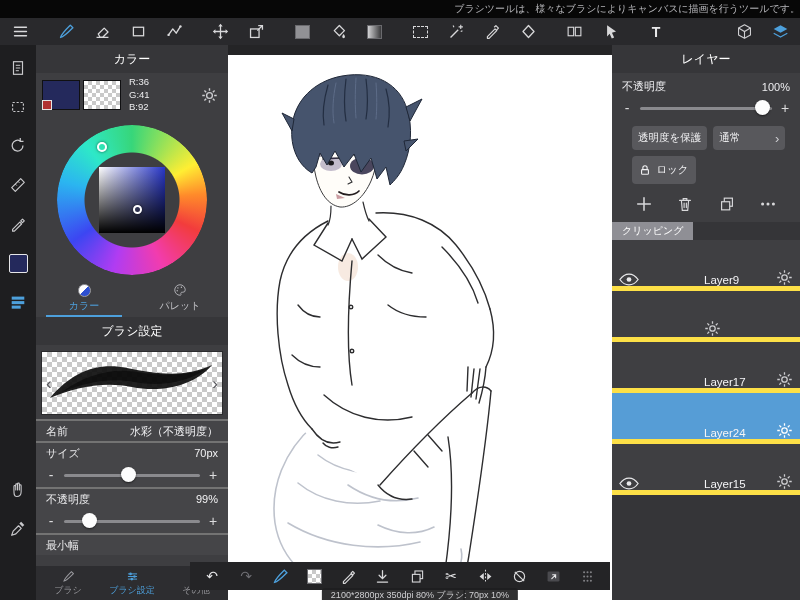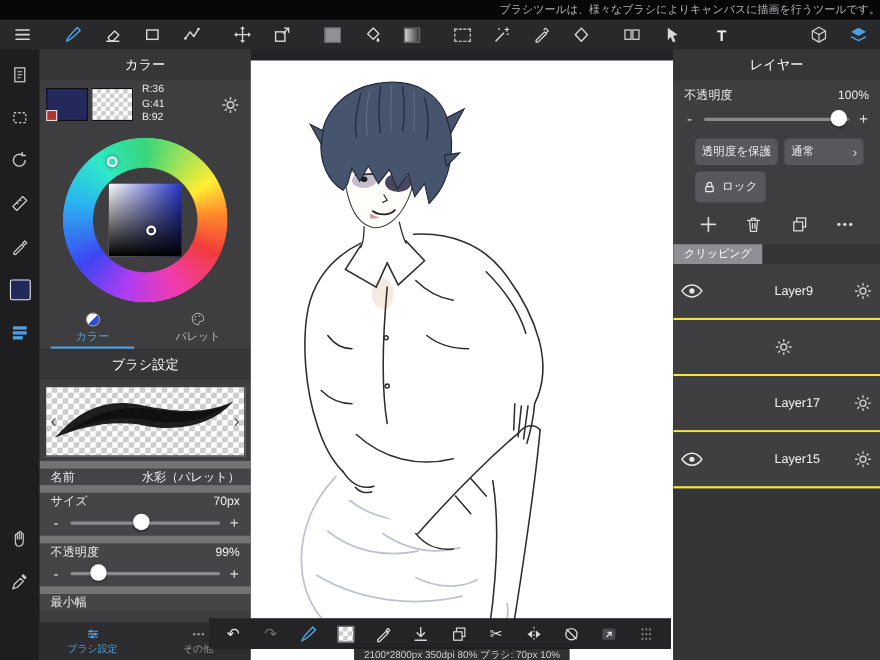--- a/index.html
+++ b/index.html
@@ -53,21 +53,21 @@
   .mode-tab.active{color:#4da0dc}
   .mode-tab.active::after{content:"";position:absolute;bottom:0;left:10px;right:10px;height:2px;background:#4da0dc}
   .color-tab-icon{width:13px;height:13px;border-radius:50%;background:linear-gradient(135deg,#ffffff 50%,#2d4fd1 50%);border:1px solid #9a9aa0}
   .mode-tab svg{width:14px;height:14px}
 
   .brush-preview{position:relative;height:64px;margin:6px 5px 4px;border:1px solid #2b2b2d;flex:0 0 auto}
   .brush-preview svg.swoosh{position:absolute;inset:0;width:100%;height:100%}
   .pv-arrow{position:absolute;top:50%;transform:translateY(-50%);font-size:17px;color:#55555a;line-height:1}
   .pv-arrow.left{left:4px}.pv-arrow.right{right:4px}
 
-  .prop-row{height:22px;flex:0 0 auto;display:flex;align-items:center;justify-content:space-between;padding:0 10px;font-size:11px;background:#454548;border-top:7px solid #737373}
+  .prop-row{height:22px;flex:0 0 auto;display:flex;align-items:center;justify-content:space-between;padding:0 10px;font-size:11px;background:#454548;border-top:2px solid #737373}
   .prop-row .val{color:#f2f2f4}
   .slider-row{height:24px;flex:0 0 auto;display:flex;align-items:center;gap:8px;padding:0 10px;background:#454548}
   .minus,.plus{color:#dcdcde;font-size:14px;width:10px;text-align:center;line-height:1}
   .track{flex:1;height:3px;background:#8a8a8e;border-radius:2px;position:relative}
   .knob{position:absolute;top:-6.5px;width:15px;height:15px;background:#fdfdfd;border-radius:50%;box-shadow:0 1px 2px rgba(0,0,0,.55)}
 
   .bottom-tabs{margin-top:auto;height:34px;flex:0 0 auto;background:#2d2d30;display:flex}
   .btab{flex:1;display:flex;flex-direction:column;align-items:center;justify-content:center;gap:1px;font-size:9px;color:#98989d}
   .btab svg{width:13px;height:13px}
   .btab.active{color:#4da0dc}
@@ -84,21 +84,21 @@
   .gbtn{flex:1;background:#58585c;border-radius:4px;color:#f0f0f2;font-size:10.5px;height:24px;display:flex;align-items:center;justify-content:center;gap:5px;padding:0 6px;white-space:nowrap}
   .gbtn.tall{height:28px}
   .gbtn .chev{margin-left:auto;color:#cfcfd3;font-size:13px}
   .gbtn svg{width:12px;height:12px;flex:0 0 auto}
   .layer-actions{display:flex;align-items:center;justify-content:space-between;padding:9px 20px 7px;flex:0 0 auto}
   .labtn{width:24px;height:22px;display:flex;align-items:center;justify-content:center}
   .labtn svg{width:18px;height:18px}
   .list-header{height:18px;flex:0 0 auto;display:flex;align-items:center;background:#353538}
   .chip{background:#8f8f95;color:#fff;font-size:10px;height:18px;display:flex;align-items:center;padding:0 10px}
   .layer-list{flex:1;background:#353538;overflow:hidden}
-  .lrow{height:51px;display:flex;align-items:center;background:#3f3f42;border-bottom:2px solid #fde047}
+  .lrow{height:51px;display:flex;align-items:flex-end;background:#3f3f42;border-bottom:5px solid #fde047}
   .lrow.selected{background:#569dd6}
   .leye{width:34px;display:flex;align-items:center;justify-content:center}
   .leye svg{width:20px;height:13px}
   .lthumb{width:50px;position:relative;border-left:1px solid #2b2b2d;border-right:1px solid #2b2b2d}
   .lthumb svg{position:absolute;inset:0;width:100%;height:100%}
   .lname{flex:1;display:flex;align-items:center;padding-left:8px;font-size:11.5px;color:#f4f4f6}
   .lgear{width:32px;display:flex;align-items:center;justify-content:center}
 
   
   .bottom-bar{position:absolute;left:190px;top:562px;width:420px;height:28px;background:#242426;display:flex;align-items:center;padding:0 10px;justify-content:space-between}
@@ -315,21 +315,21 @@
     <svg class="swoosh" viewBox="0 0 180 62">
       <path d="M8 46 C30 20 55 10 85 16 C115 22 142 26 170 13 C152 34 120 41 90 35 C60 29 32 36 8 46 Z" fill="#0d0d0d" opacity="0.92"></path>
       <path d="M20 40 C45 22 70 16 95 20 C120 24 145 24 163 17 C148 30 118 35 92 30 C66 25 42 31 20 40 Z" fill="#000" opacity="0.45"></path>
     </svg>
     <span class="pv-arrow left">‹</span>
     <span class="pv-arrow right">›</span>
   </div>
 
   <div class="prop-row">
     <span>名前</span>
-    <span class="val">水彩（パレット）</span>
+    <span class="val">水彩（不透明度）</span>
   </div>
   <div class="prop-row">
     <span>サイズ</span>
     <span class="val">70px</span>
   </div>
   <div class="slider-row">
     <span class="minus">-</span>
     <div class="track">
         <div class="knob" style="left:42%"></div>
       </div>
@@ -344,20 +344,26 @@
     <div class="track">
         <div class="knob" style="left:13%"></div>
       </div>
     <span class="plus">+</span>
   </div>
   <div class="prop-row">
     <span>最小幅</span>
   </div>
 
   <div class="bottom-tabs">
+    <div class="btab">
+      <svg viewBox="0 0 20 20">
+          <path d="M3 17c1-4.5 9.5-12.5 11.5-14.5l3 3C15.5 7.5 7.5 16 3 17z" stroke="#98989d" stroke-width="1.6" fill="none"></path>
+        </svg>
+      <span>ブラシ</span>
+    </div>
     <div class="btab active">
       <svg viewBox="0 0 20 20">
           <path d="M3 6h14M3 10h14M3 14h14" stroke="#4da0dc" stroke-width="1.5"></path>
           <circle cx="7" cy="6" r="2" fill="#4da0dc"></circle>
           <circle cx="13" cy="10" r="2" fill="#4da0dc"></circle>
           <circle cx="9" cy="14" r="2" fill="#4da0dc"></circle>
         </svg>
       <span>ブラシ設定</span>
     </div>
     <div class="btab">
@@ -556,20 +562,36 @@
       <div class="lthumb checker checker-sm"></div>
       <div class="lname">Layer17</div>
       <button class="lgear">
         <svg viewBox="0 0 20 20">
             <circle cx="10" cy="10" r="3.2" stroke="#cdcdd0" stroke-width="1.5" fill="none"></circle>
             <path d="M10 1.5v3M10 15.5v3M1.5 10h3M15.5 10h3M4 4l2.1 2.1M13.9 13.9L16 16M16 4l-2.1 2.1M6.1 13.9L4 16" stroke="#cdcdd0" stroke-width="1.5"></path>
           </svg>
       </button>
     </div>
 
+    <div class="lrow selected">
+      <div class="leye"></div>
+      <div class="lthumb checker checker-sm">
+        <svg viewBox="0 0 50 51">
+            <path d="M16 34 L22 18 L26 30 L32 14 L36 34 Z" fill="#2b3a8c"></path>
+            <path d="M20 36 l4 4 M30 36 l3 5" stroke="#2b3a8c" stroke-width="2" fill="none"></path>
+          </svg>
+      </div>
+      <div class="lname">Layer24</div>
+      <button class="lgear">
+        <svg viewBox="0 0 20 20">
+            <circle cx="10" cy="10" r="3.2" stroke="#ffffff" stroke-width="1.5" fill="none"></circle>
+            <path d="M10 1.5v3M10 15.5v3M1.5 10h3M15.5 10h3M4 4l2.1 2.1M13.9 13.9L16 16M16 4l-2.1 2.1M6.1 13.9L4 16" stroke="#ffffff" stroke-width="1.5"></path>
+          </svg>
+      </button>
+    </div>
 
 
     <div class="lrow">
       <div class="leye">
         <svg viewBox="0 0 22 14">
             <path d="M1 7c3.5-5 7-6 10-6s6.5 1 10 6c-3.5 5-7 6-10 6S4.5 12 1 7z" fill="none" stroke="#e8e8ea" stroke-width="1.4"></path>
             <circle cx="11" cy="7" r="2.6" fill="#e8e8ea"></circle>
           </svg>
       </div>
       <div class="lthumb checker checker-sm">

